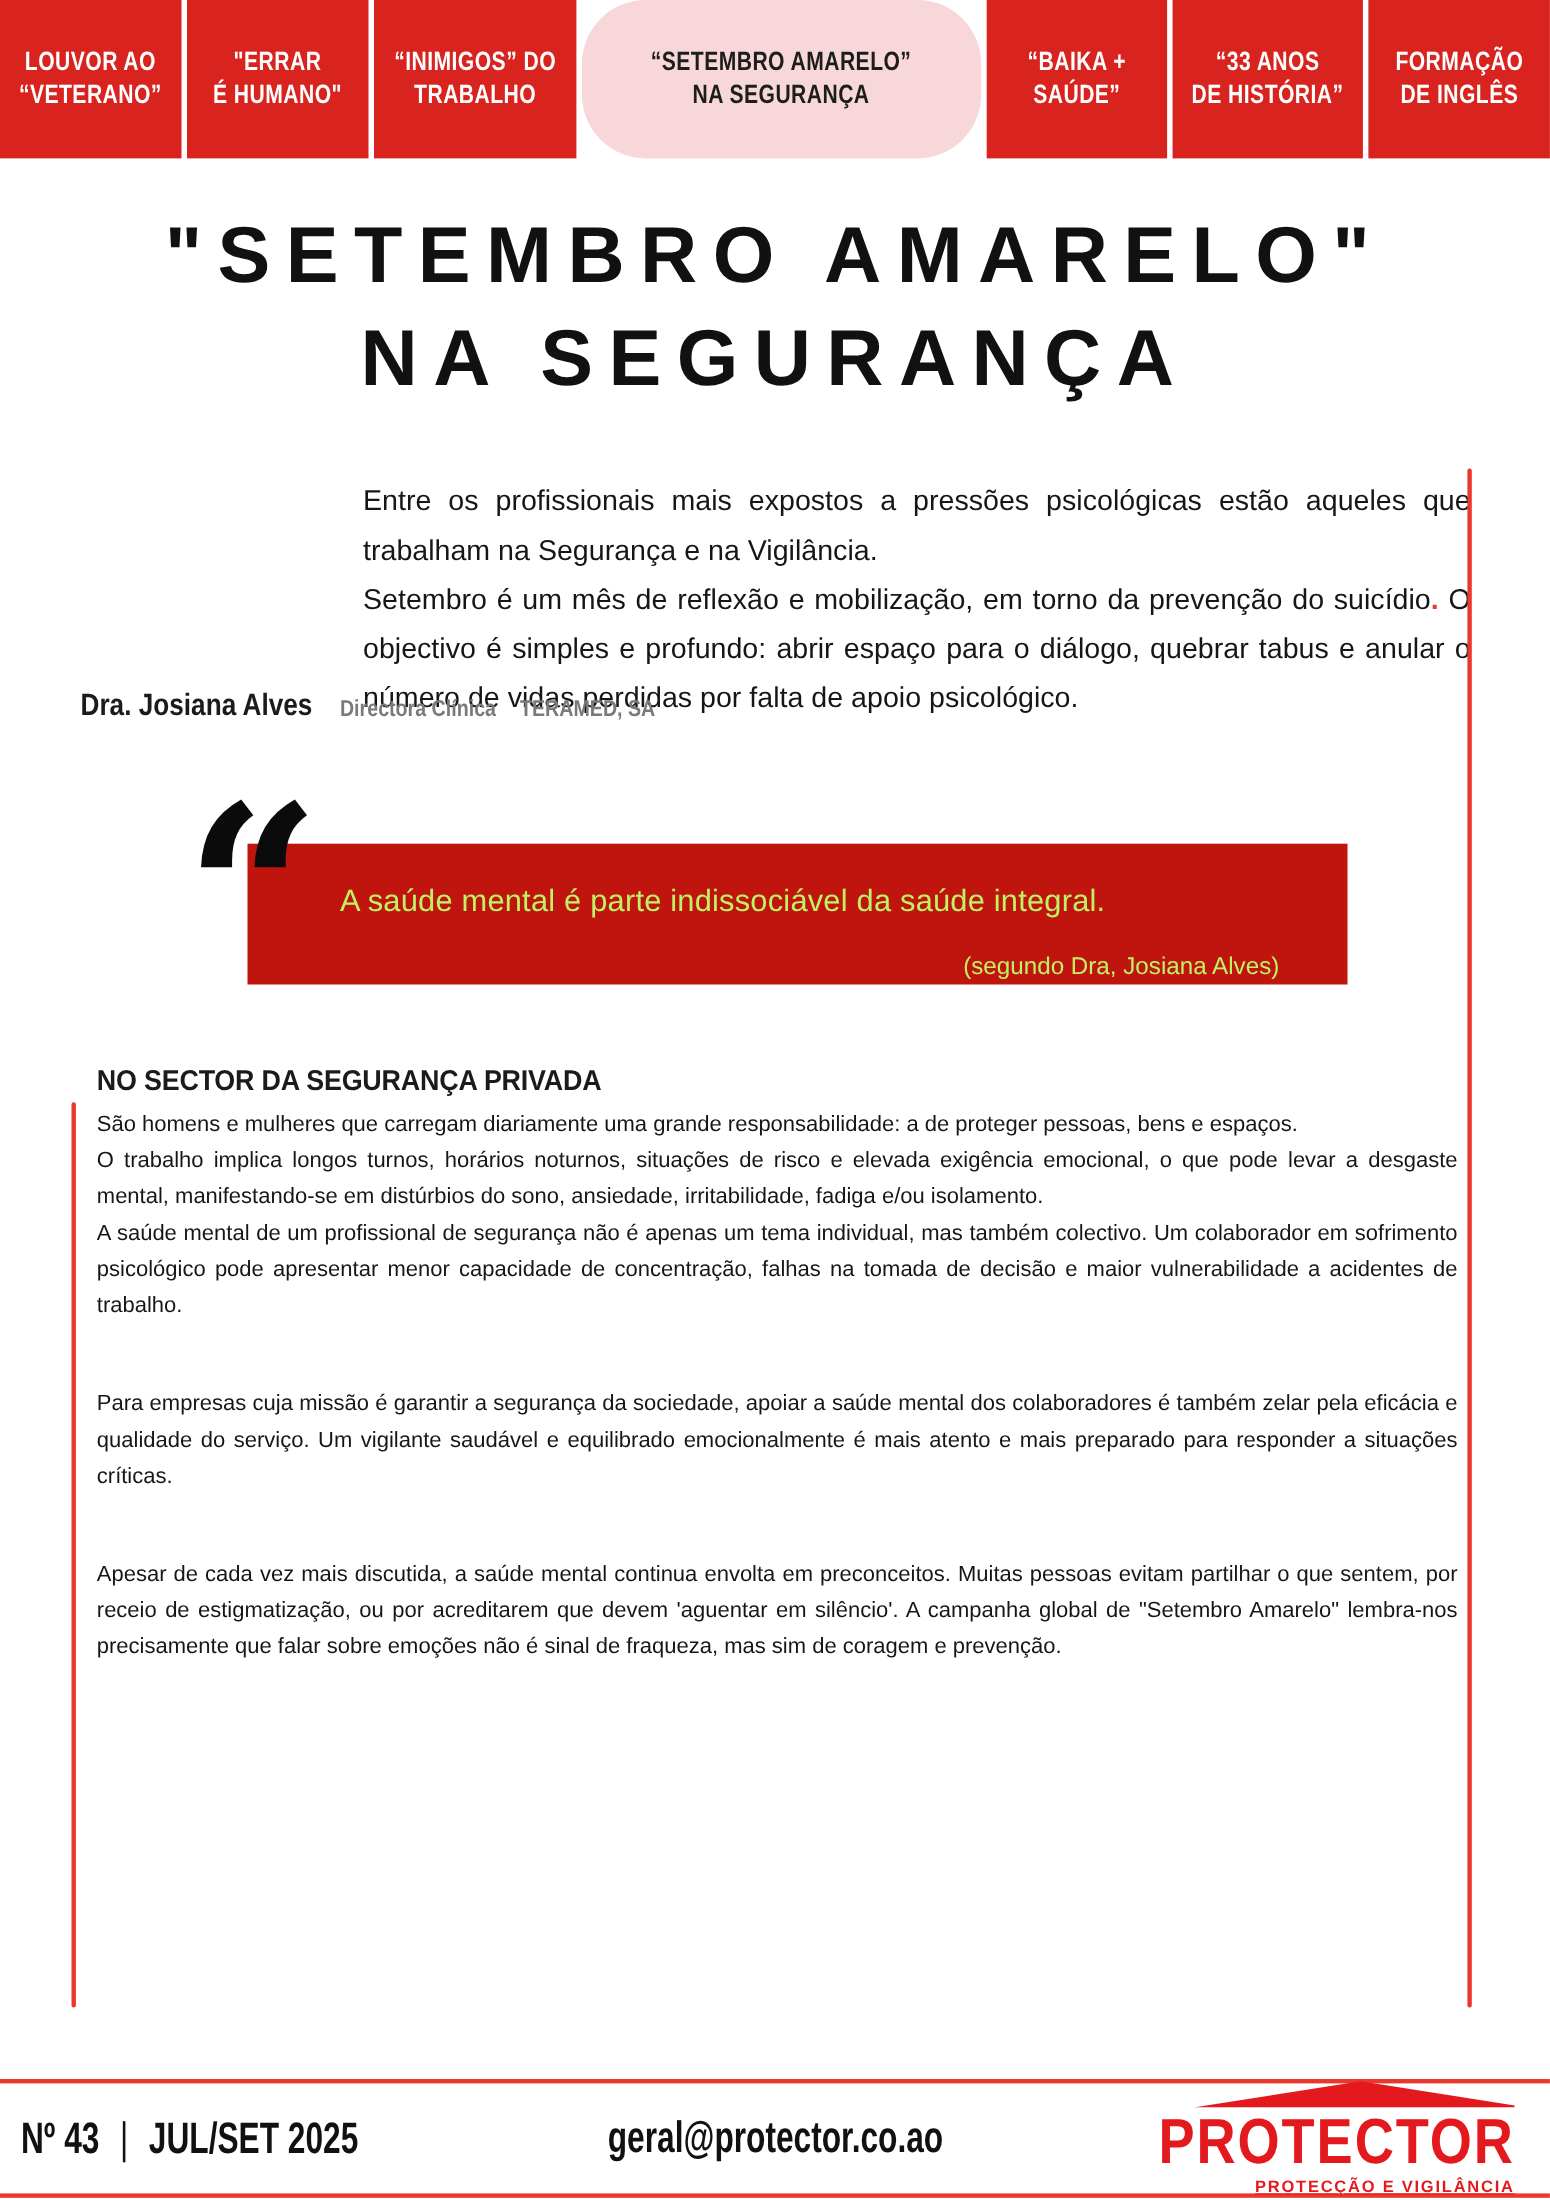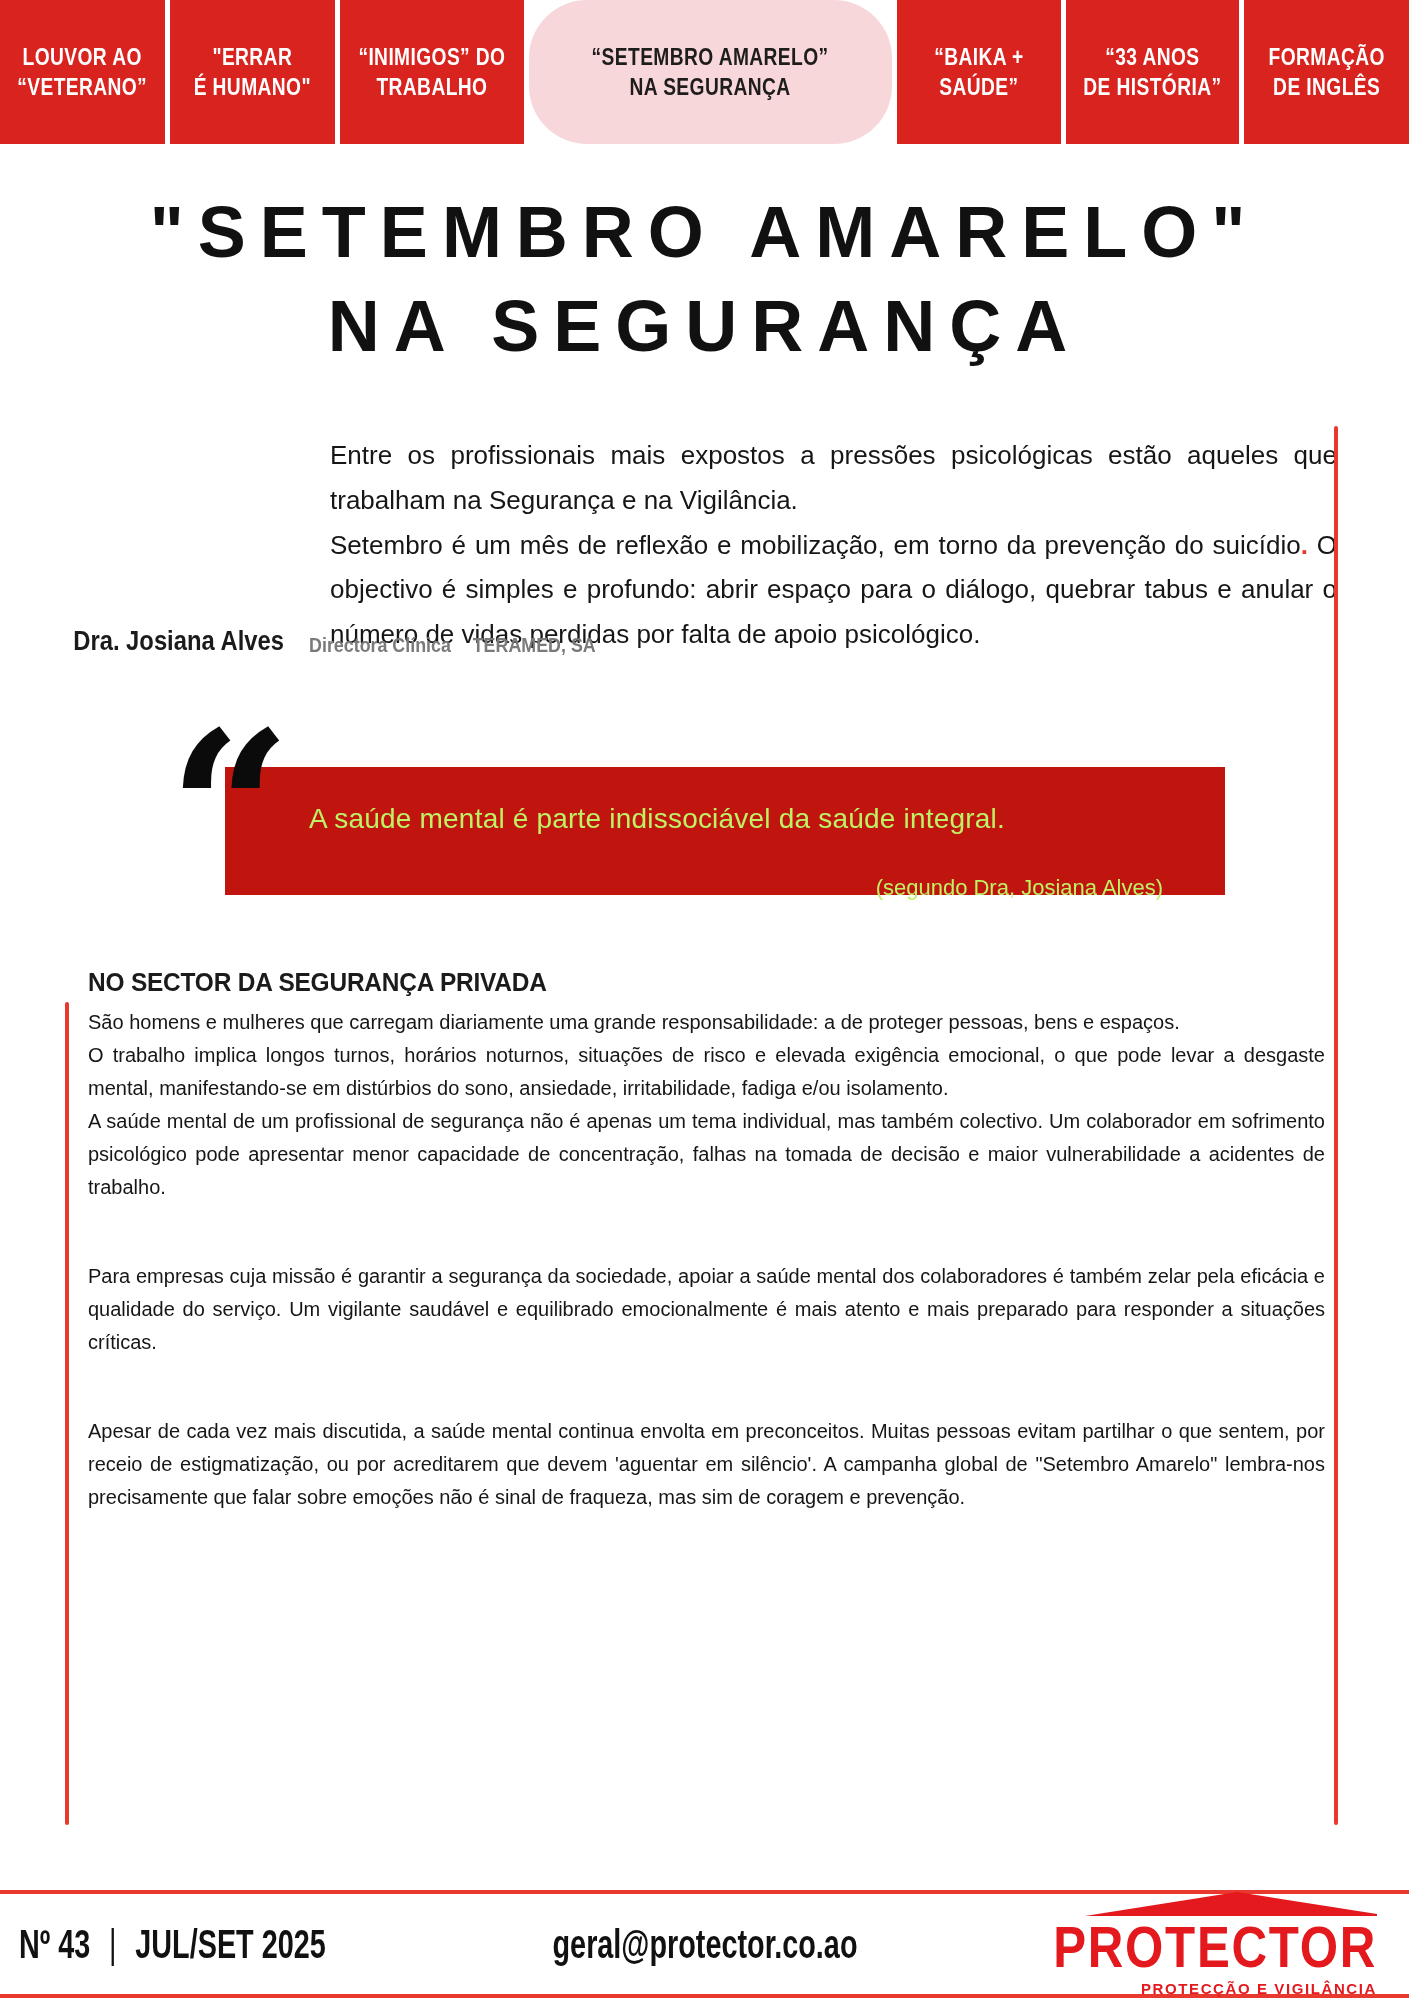--- a/index.html
+++ b/index.html
@@ -35,21 +35,21 @@
   .author-name{font-size:28px;font-weight:700;color:#1b1b1b;transform:scaleX(0.85);transform-origin:right center;white-space:nowrap;margin-top:2px;}
   .author-role,.author-org{font-size:21px;font-weight:700;color:var(--gray);transform:scaleX(0.85);transform-origin:right center;white-space:nowrap;margin-top:6px;}
   .intro-col{flex:1;padding:34px 0 0 48px;font-size:26px;line-height:1.72;text-align:justify;color:#161616;}
   .intro-col .reddot{color:var(--line_red);font-weight:700;}
 
   
   .quote-section{position:relative;margin-top:110px;}
   .quote-mark{position:absolute;left:168px;top:-64px;font-family:"DejaVu Serif",serif;font-weight:700;font-size:215px;line-height:1;color:#0b0b0b;letter-spacing:-10px;}
   .quote-box{margin-left:225px;width:1000px;height:128px;background:var(--box_red);color:#bef264;padding:36px 62px 0 84px;}
   .quote-text{font-size:28px;letter-spacing:.2px;}
-  .quote-attr{margin-top:40px;text-align:right;font-size:22px;}
+  .quote-attr{margin-top:30px;text-align:right;font-size:22px;}
 
   
   .body-section{margin:72px 84px 0 88px;}
   .body-heading{font-size:26px;font-weight:700;letter-spacing:-.2px;transform:scaleX(0.94);transform-origin:left center;white-space:nowrap;}
   .body-text{margin-top:8px;font-size:20px;line-height:1.65;text-align:justify;color:#161616;}
   .body-text p{margin:0;}
   .body-text p.gap{margin-top:56px;}
 
   
   .vline{position:absolute;width:4px;background:var(--line_red);border-radius:2px;}
@@ -59,21 +59,21 @@
   
   .footer{position:absolute;left:0;right:0;bottom:2px;}
   .footer-line{height:4px;background:var(--line_red);}
   .footer-row{position:relative;height:100px;display:flex;align-items:center;justify-content:space-between;padding:0 32px 0 19px;}
   .footer-issue{font-size:40px;font-weight:700;transform:scaleX(0.72);transform-origin:left center;white-space:nowrap;color:#111;}
   .footer-issue .sep{display:inline-block;margin:0 26px;font-weight:400;}
   .footer-email{position:absolute;left:50%;top:50%;transform:translate(-50%,-50%) scaleX(0.72);font-size:40px;font-weight:700;white-space:nowrap;color:#111;}
   .logo{display:flex;flex-direction:column;align-items:flex-end;width:292px;}
   .logo-roof{display:block;}
   .logo-name{font-size:58px;font-weight:700;letter-spacing:2px;color:var(--logo_red);transform:scaleX(0.85);transform-origin:right center;line-height:1;margin-top:2px;white-space:nowrap;}
-  .logo-tagline{font-size:15px;font-weight:700;letter-spacing:1.6px;color:var(--logo_red);margin-top:4px;white-space:nowrap;}
+  .logo-tagline{font-size:15px;font-weight:700;letter-spacing:1.6px;color:var(--logo_red);margin-top:4px;white-space:nowrap;text-decoration:underline;}
 </style>
 </head>
 <body>
 
 <div class="page">
 
   <nav class="tabbar">
     <div class="tab">
       <div class="tab-label">
         <span>LOUVOR AO</span>

